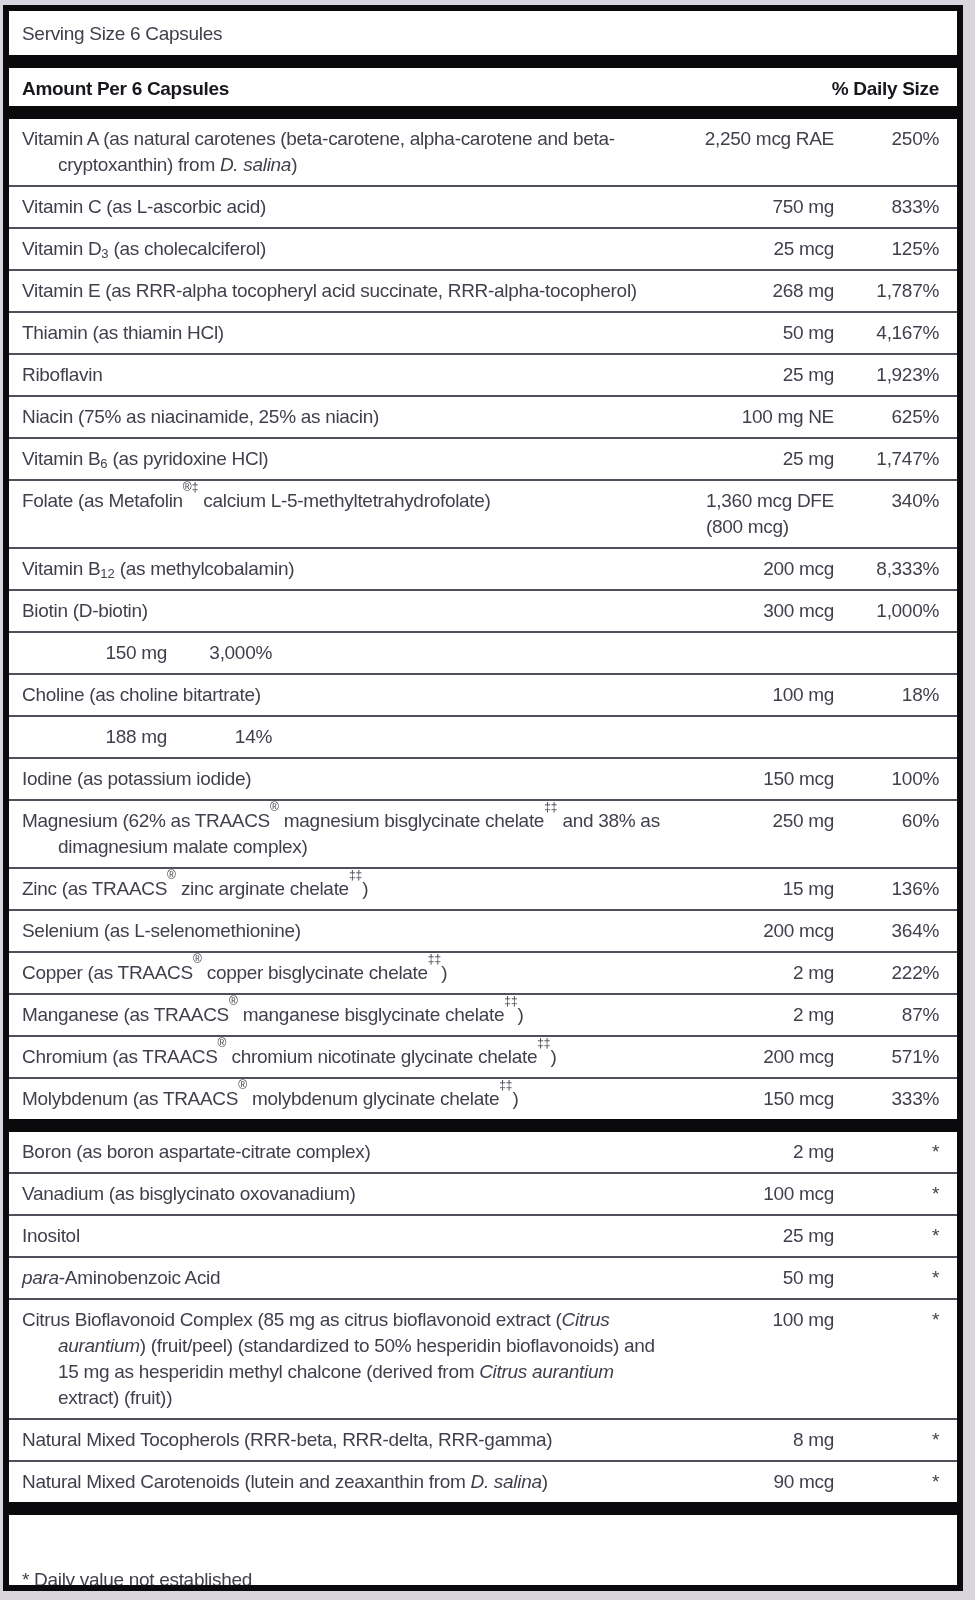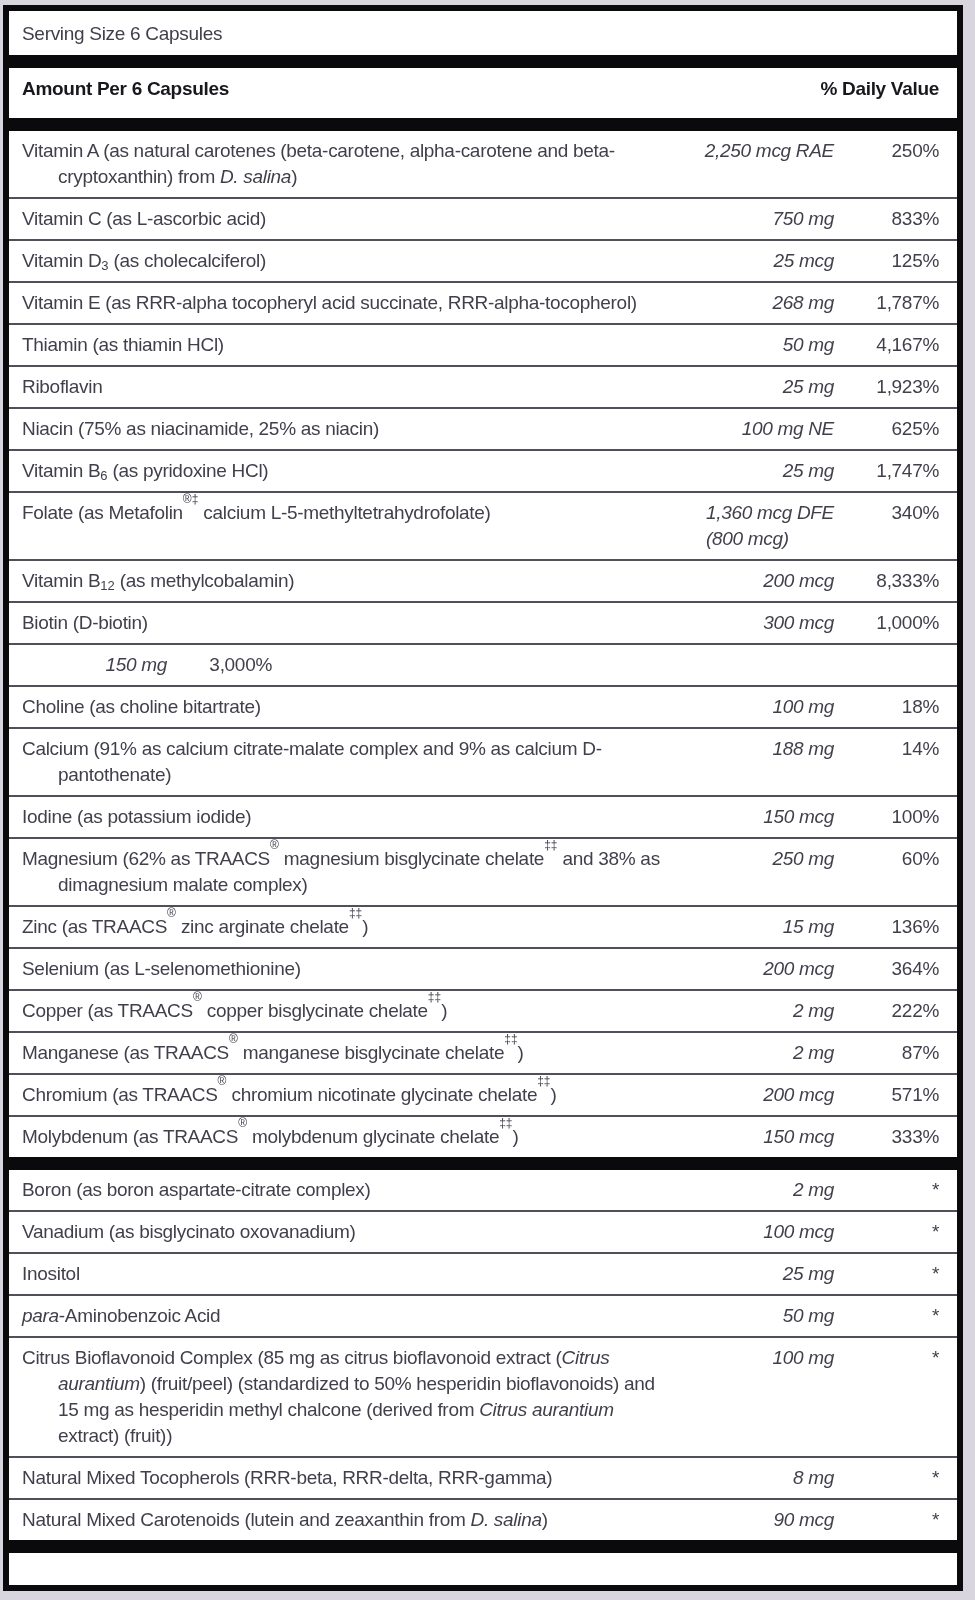--- a/index.html
+++ b/index.html
@@ -33,41 +33,40 @@
   .bar{
     height:13px;
     background:#0a0a0c;
   }
   .colhead{
     display:flex;
     justify-content:space-between;
     align-items:baseline;
     font-weight:bold;
     color:#18171d;
-    padding:8px 18px 16px 13px;
+    padding:8px 18px 4px 13px;
   }
   .rows .row{
     display:flex;
     align-items:flex-start;
     padding:7px 18px 7px 13px;
   }
   .rows .row + .row{
     border-top:2px solid #514f59;
   }
   .cell.name{
     flex:1 1 auto;
     padding-left:36px;
     text-indent:-36px;
     padding-right:10px;
   }
   .cell.amount{
     flex:0 0 145px;
     text-align:right;
     white-space:nowrap;
-    font-style:italic;
   }
   .cell.dv{
     flex:0 0 105px;
     text-align:right;
     white-space:nowrap;
   }
   .amt2{
     display:inline-block;
     text-align:left;
   }
@@ -99,21 +98,21 @@
 
 <div class="page">
   <div class="panel">
 
     <div class="serving">Serving Size 6 Capsules</div>
 
     <div class="bar"></div>
 
     <div class="colhead">
       <span>Amount Per 6 Capsules</span>
-      <span>% Daily Value</span>
+      <span>% Daily Size</span>
     </div>
 
     <div class="bar"></div>
 
     <div class="rows" id="rows-main">
         <div class="row">
           <div class="cell name">Vitamin A (as natural carotenes (beta-carotene, alpha-carotene and beta-cryptoxanthin) from <i>D. salina</i>)</div>
           <div class="cell amount">2,250 mcg RAE</div>
           <div class="cell dv">250%</div>
         </div>
@@ -170,21 +169,20 @@
         <div class="row">
           <div class="cell amount">150 mg</div>
           <div class="cell dv">3,000%</div>
         </div>
         <div class="row">
           <div class="cell name">Choline (as choline bitartrate)</div>
           <div class="cell amount">100 mg</div>
           <div class="cell dv">18%</div>
         </div>
         <div class="row">
-          <div class="cell name">Calcium (91% as calcium citrate-malate complex and 9% as calcium D-pantothenate)</div>
           <div class="cell amount">188 mg</div>
           <div class="cell dv">14%</div>
         </div>
         <div class="row">
           <div class="cell name">Iodine (as potassium iodide)</div>
           <div class="cell amount">150 mcg</div>
           <div class="cell dv">100%</div>
         </div>
         <div class="row">
           <div class="cell name">Magnesium (62% as TRAACS<sup>®</sup> magnesium bisglycinate chelate<sup>‡‡</sup> and 38% as dimagnesium malate complex)</div>

